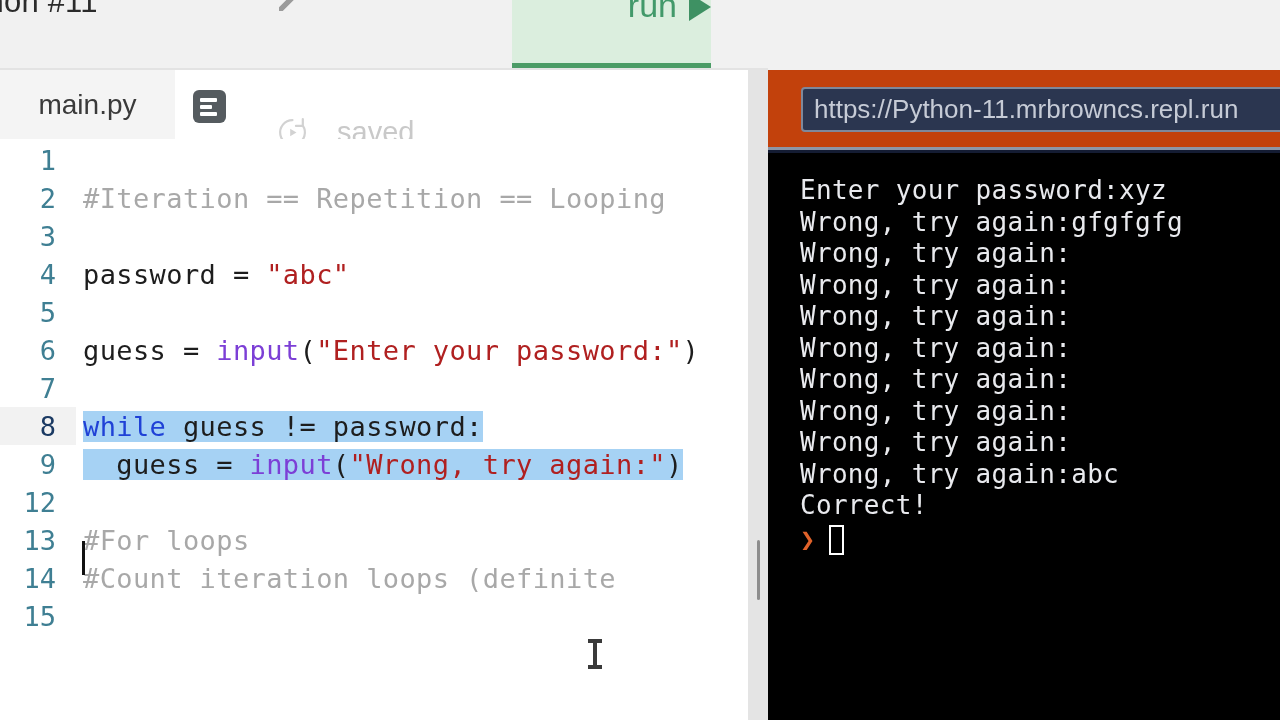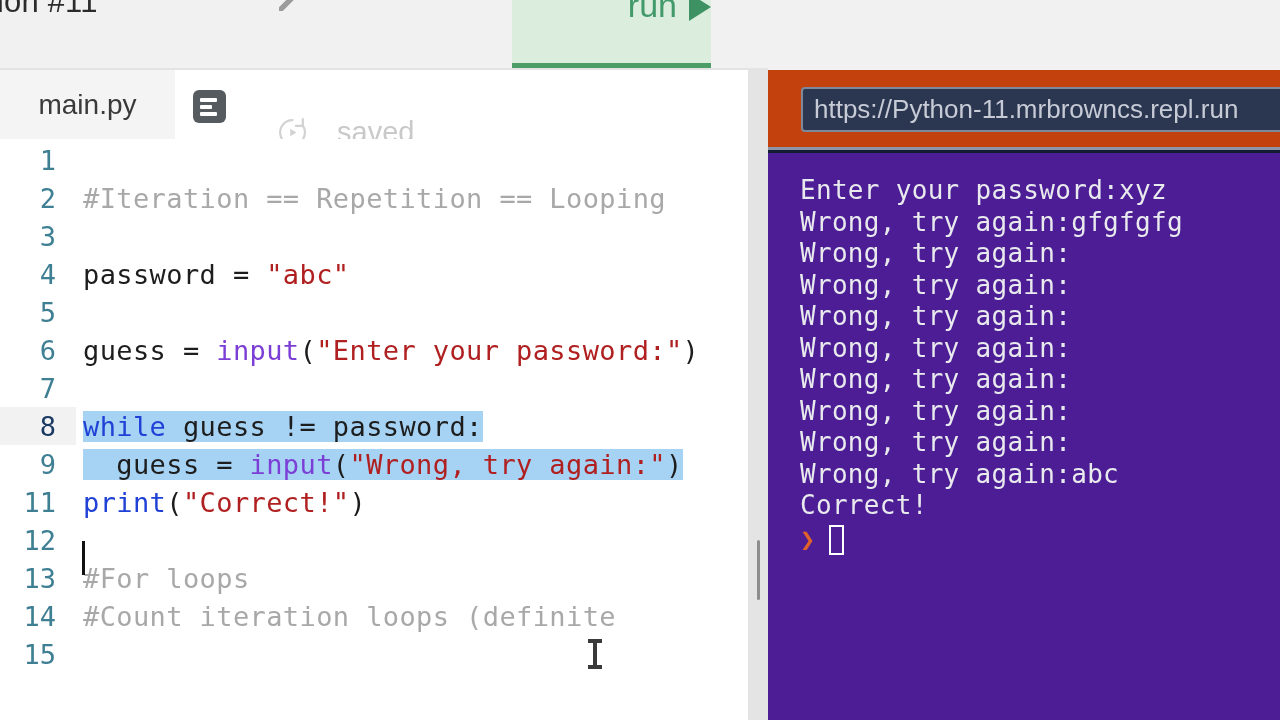--- a/index.html
+++ b/index.html
@@ -303,21 +303,21 @@
     font-size: 26px;
     color: #c6cbd6;
     font-family: "Liberation Sans", sans-serif;
     white-space: nowrap;
   }
   .console-output {
     position: absolute;
     left: 0; top: 83px;
     width: 512px;
     height: 567px;
-    background: #4c1d95;
+    background: #000000;
     padding: 22px 0 0 32px;
     box-sizing: border-box;
     overflow: hidden;
     cursor: text;
   }
   .console-line {
     font-size: 26px;
     line-height: 31.5px;
     color: #e9eaee;
     font-family: "DejaVu Sans Mono", "Liberation Mono", monospace;
@@ -422,24 +422,20 @@
           <div class="code-row active">
             <div class="gutter-bg"></div>
             <div class="gutter active-num">8</div>
             <div class="code-text"><span class="tok-kw sel">while</span><span class="tok-plain sel"> guess != password:</span></div>
           </div>
           <div class="code-row">
             <div class="gutter">9</div>
             <div class="code-text"><span class="tok-plain sel">  guess = </span><span class="tok-fn sel">input</span><span class="tok-plain sel">(</span><span class="tok-str sel">"Wrong, try again:"</span><span class="tok-plain sel">)</span></div>
           </div>
           <div class="code-row">
-            <div class="gutter">11</div>
-            <div class="code-text"><span class="tok-print">print</span><span class="tok-plain">(</span><span class="tok-str">"Correct!"</span><span class="tok-plain">)</span></div>
-          </div>
-          <div class="code-row">
             <div class="gutter">12</div>
             <div class="code-text"></div>
           </div>
           <div class="code-row">
             <div class="gutter">13</div>
             <div class="code-text"><span class="tok-comment">#For loops</span></div>
           </div>
           <div class="code-row">
             <div class="gutter">14</div>
             <div class="code-text"><span class="tok-comment">#Count iteration loops (definite</span></div>

